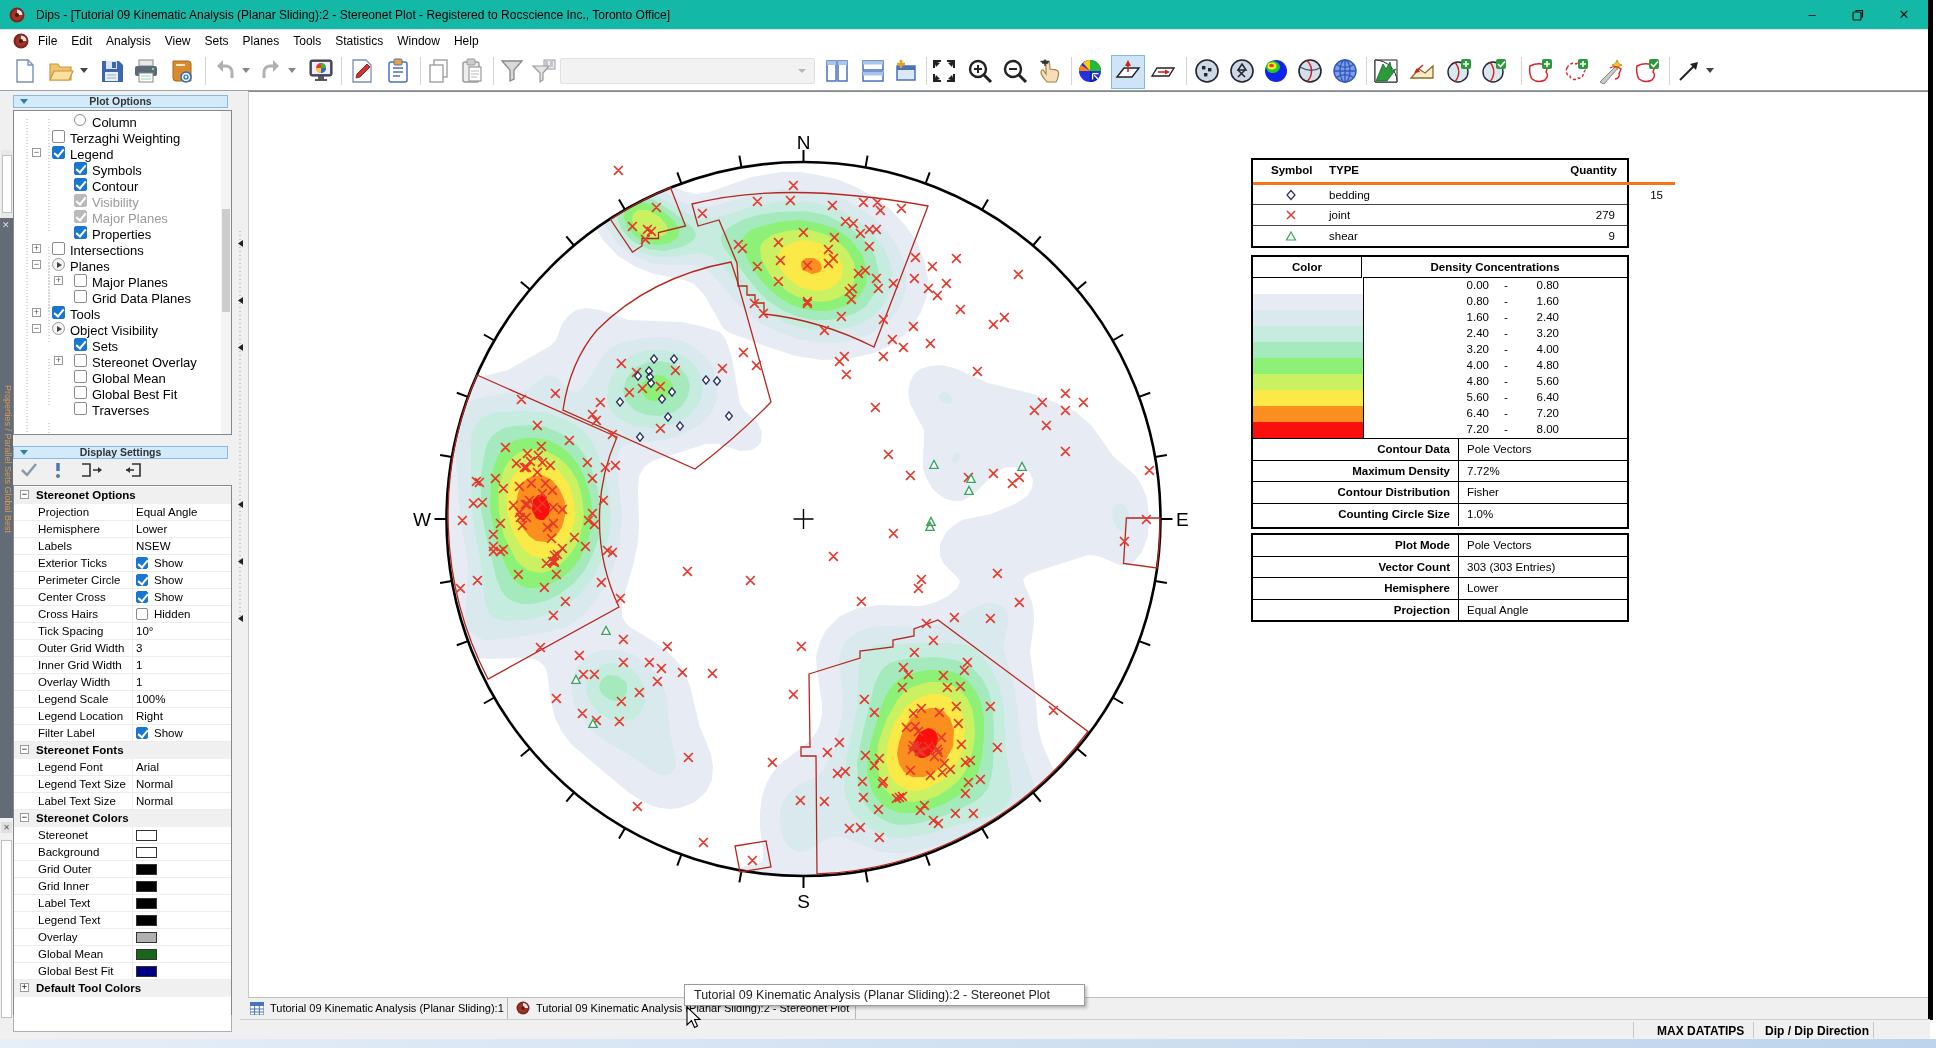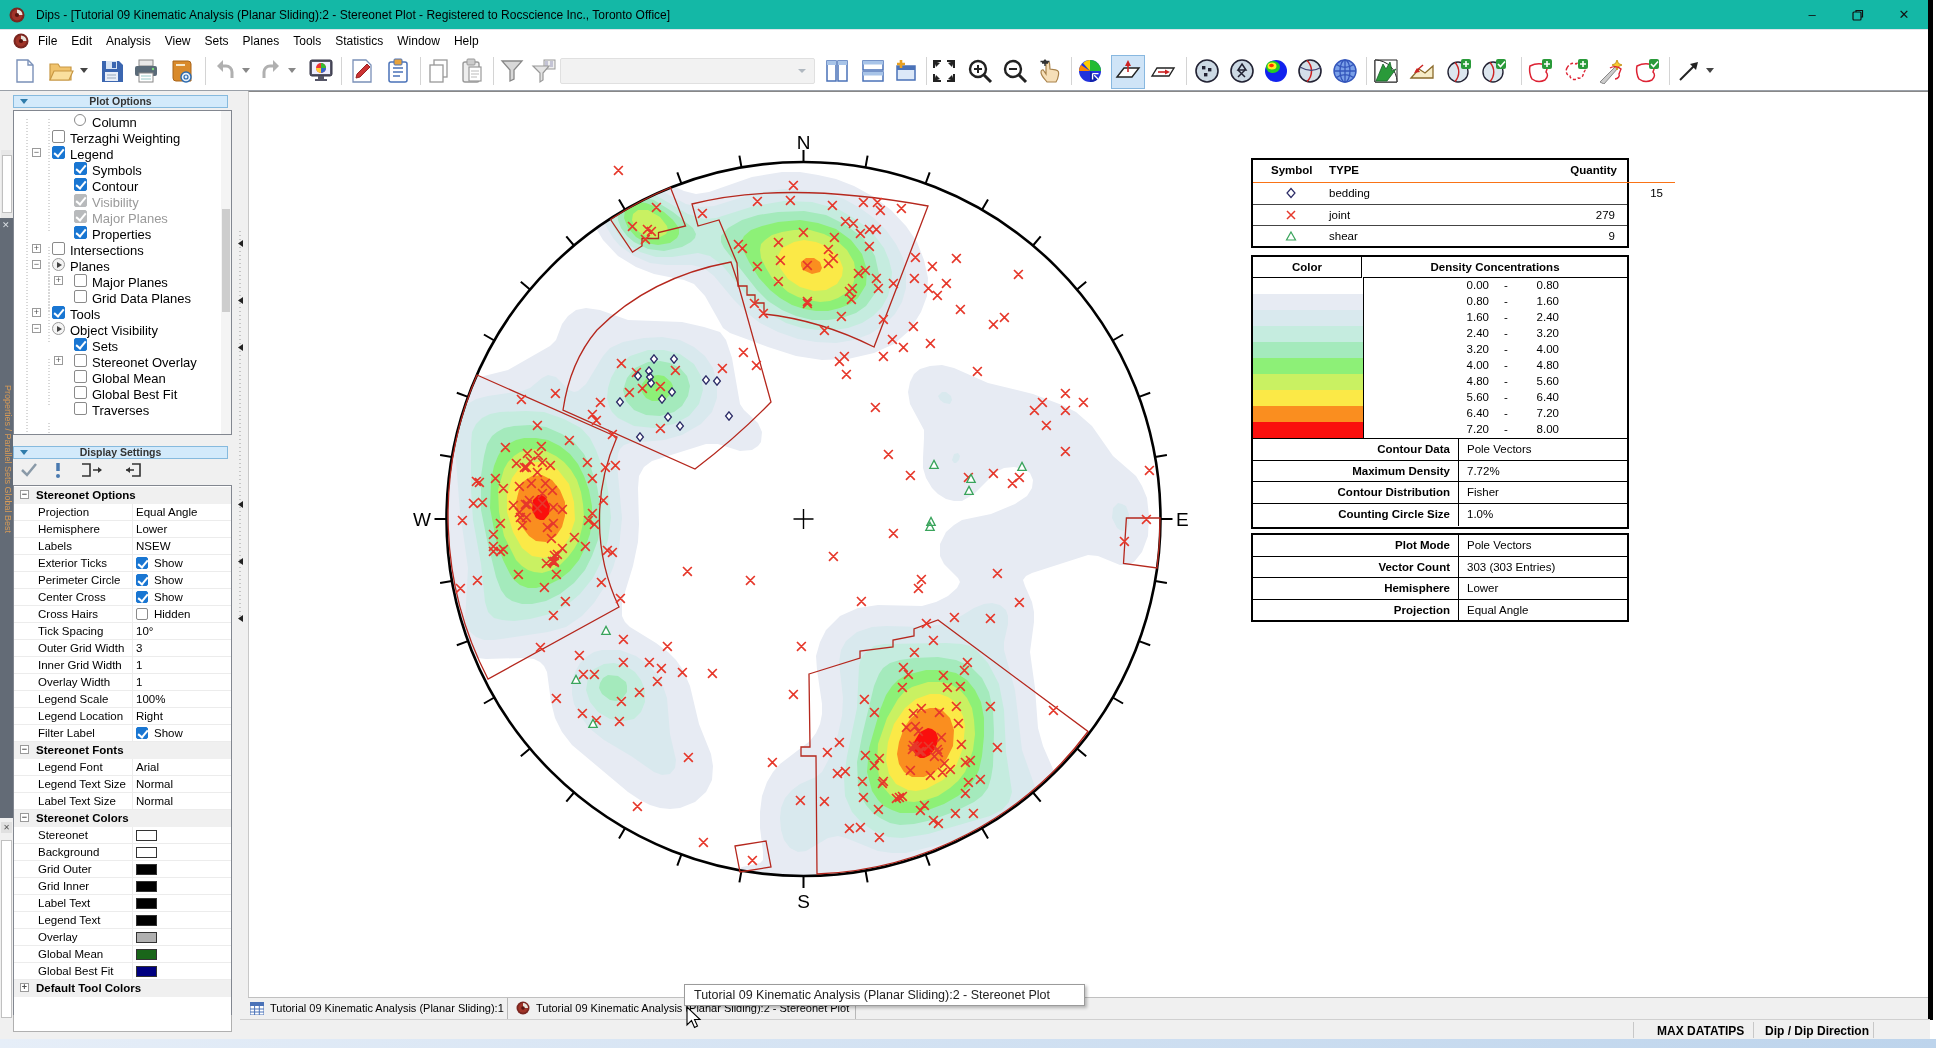--- a/index.html
+++ b/index.html
@@ -578,21 +578,21 @@
 <text x="803.5" y="149" text-anchor="middle">N</text>
 <text x="803.5" y="908" text-anchor="middle">S</text>
 <text x="413" y="526">W</text>
 <text x="1176" y="526">E</text>
 </g>
 </svg>
 <div class="ltable" style="left:1251px;top:158px;width:378px;height:90px">
 <div class="abs" style="left:18px;top:4px;font-weight:bold">Symbol</div>
 <div class="abs" style="left:76px;top:4px;font-weight:bold">TYPE</div>
 <div class="abs" style="right:10px;top:4px;font-weight:bold">Quantity</div>
-<div class="abs" style="left:0;top:22px;width:422px;height:21.5px;border-top:1px solid #f97316">
+<div class="abs" style="left:0;top:22px;width:422px;height:21.5px;border-top:3px solid #f97316">
 <div class="abs" style="left:32px;top:4px"><svg width="12" height="12">
           <path d="M6 1.5L10 6L6 10.5L2 6Z" fill="#fff" stroke="#2b2b66" stroke-width="1.2"></path>
         </svg></div>
 <div class="abs" style="left:76px;top:4px">bedding</div>
 <div class="abs" style="right:12px;top:4px">15</div>
     </div>
 <div class="abs" style="left:0;top:43.5px;width:374px;height:21.5px;border-top:1px solid #444">
 <div class="abs" style="left:32px;top:4px"><svg width="12" height="12">
           <path d="M2 2l8 8M10 2l-8 8" stroke="#e6382b" stroke-width="1.5"></path>
         </svg></div>

